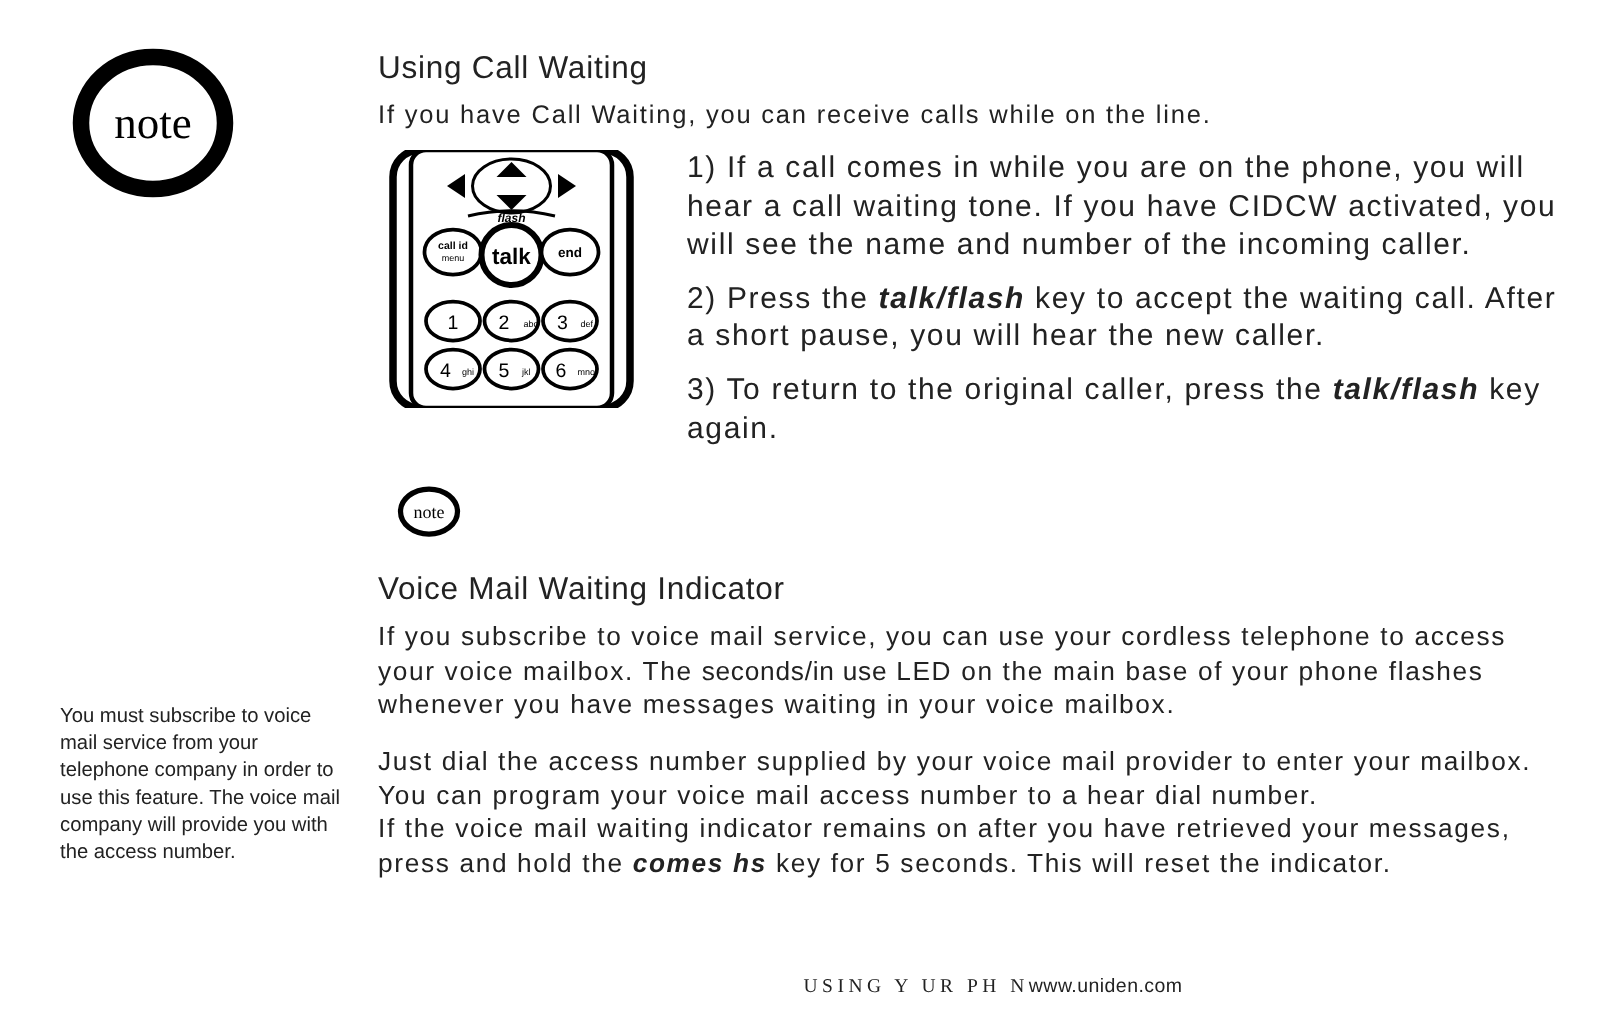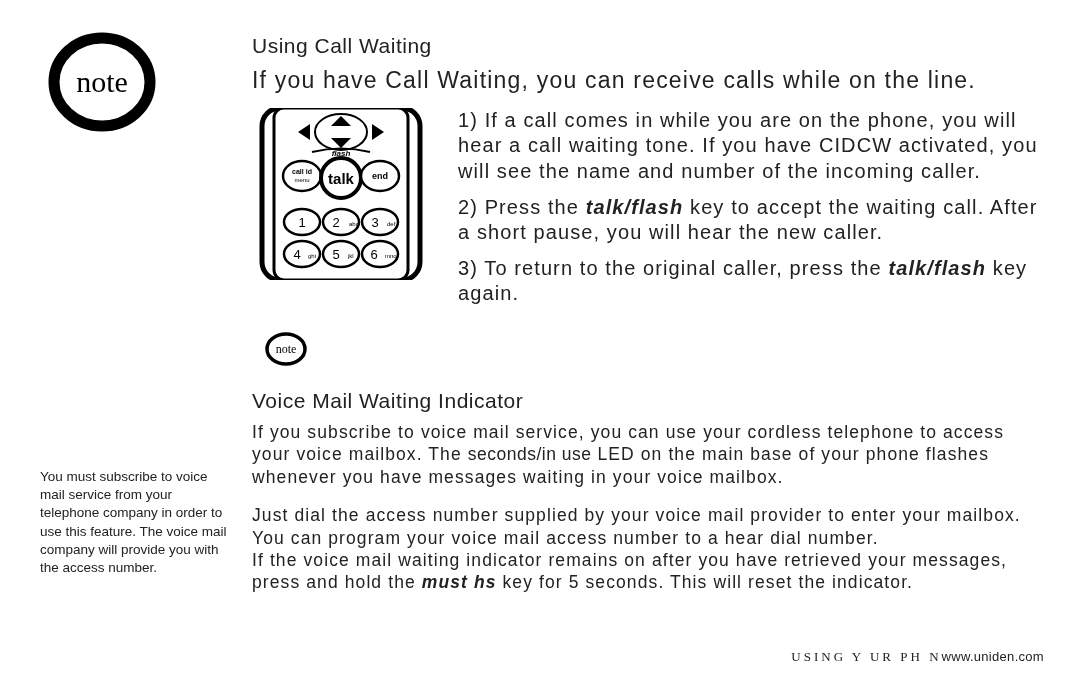--- a/index.html
+++ b/index.html
@@ -5,41 +5,41 @@
   * { box-sizing: border-box; margin: 0; padding: 0; }
   html, body { width: 1080px; height: 687px; background: #fff; font-family: Verdana, Arial, sans-serif; color: #222; }
   .page { position: relative; width: 1080px; height: 687px; padding: 32px 40px 30px 40px; }
   .note-big { position: absolute; top: 32px; left: 40px; width: 130px; height: 102px; }
   .note-big svg { display: block; }
 
   .sidebar-note { position: absolute; left: 40px; top: 468px; width: 190px; font-size: 13.5px; line-height: 1.35; }
 
   .main { position: absolute; left: 252px; top: 34px; width: 792px; }
   h2 { font-size: 21px; font-weight: 400; letter-spacing: 0.5px; margin-bottom: 8px; }
-  .intro { font-size: 23px; letter-spacing: 1.2px; line-height: 1.3; margin-bottom: 12px; }
+  .intro { font-size: 17px; letter-spacing: 1.2px; line-height: 1.3; margin-bottom: 12px; }
 
   .phone-and-list { display: flex; gap: 28px; margin-bottom: 14px; }
   .phone-svg { flex: 0 0 178px; height: 152px; }
   .phone-svg svg { display: block; }
 
   .steps { flex: 1; font-size: 20px; letter-spacing: 1.1px; line-height: 1.28; }
   .steps .step { margin-bottom: 10px; }
   .steps b { font-weight: 700; font-style: italic; }
 
   .inline-note-row { display: flex; align-items: center; gap: 10px; margin: 4px 0 22px 12px; }
   .inline-note-badge { width: 44px; height: 36px; flex: 0 0 44px; }
   .inline-note-text { font-size: 14px; letter-spacing: 0.3px; }
 
   .voicemail { margin-top: 4px; }
   .voicemail p { font-size: 17.5px; letter-spacing: 1.1px; line-height: 1.28; margin-bottom: 16px; }
   .voicemail p:last-of-type { margin-bottom: 0; }
   .chargeinuse { font-family: inherit; letter-spacing: 0.5px; }
   .voicemail b { font-weight: 700; font-style: italic; }
 
-  .footer { position: absolute; bottom: 22px; left: 252px; width: 792px; display: flex; justify-content: flex-end; font-size: 13px; }
+  .footer { position: absolute; bottom: 22px; left: 266px; width: 792px; display: flex; justify-content: center; font-size: 13px; }
   .footer-left { letter-spacing: 3px; font-family: Georgia, 'Times New Roman', serif; }
   .footer-right { font-size: 13px; letter-spacing: 0.3px; }
 </style>
 </head>
 <body>
 
 <div class="page">
 
   <div class="note-big">
     <svg viewBox="0 0 130 102">
@@ -127,21 +127,21 @@
     </div>
 
     <div class="voicemail">
       <h2>Voice Mail Waiting Indicator</h2>
       <p>
         <span>If you subscribe to voice mail service, you can use your cordless telephone to access your voice mailbox. The </span><span class="chargeinuse">seconds/in use</span><span> LED on the main base of your phone flashes whenever you have messages waiting in your voice mailbox.</span>
       </p>
       <p>
         <span>Just dial the access number supplied by your voice mail provider to enter your mailbox.</span><br>
         <span>You can program your voice mail access number to a hear dial number.</span><br>
-        <span>If the voice mail waiting indicator remains on after you have retrieved your messages, press and hold the </span><b>must hs</b><span> key for 5 seconds. This will reset the indicator.</span>
+        <span>If the voice mail waiting indicator remains on after you have retrieved your messages, press and hold the </span><b>comes hs</b><span> key for 5 seconds. This will reset the indicator.</span>
       </p>
     </div>
 
   </div>
 
   <div class="footer">
     <span class="footer-left">USING Y  UR PH  N</span>
     <span class="footer-right">www.uniden.com</span>
   </div>
 

